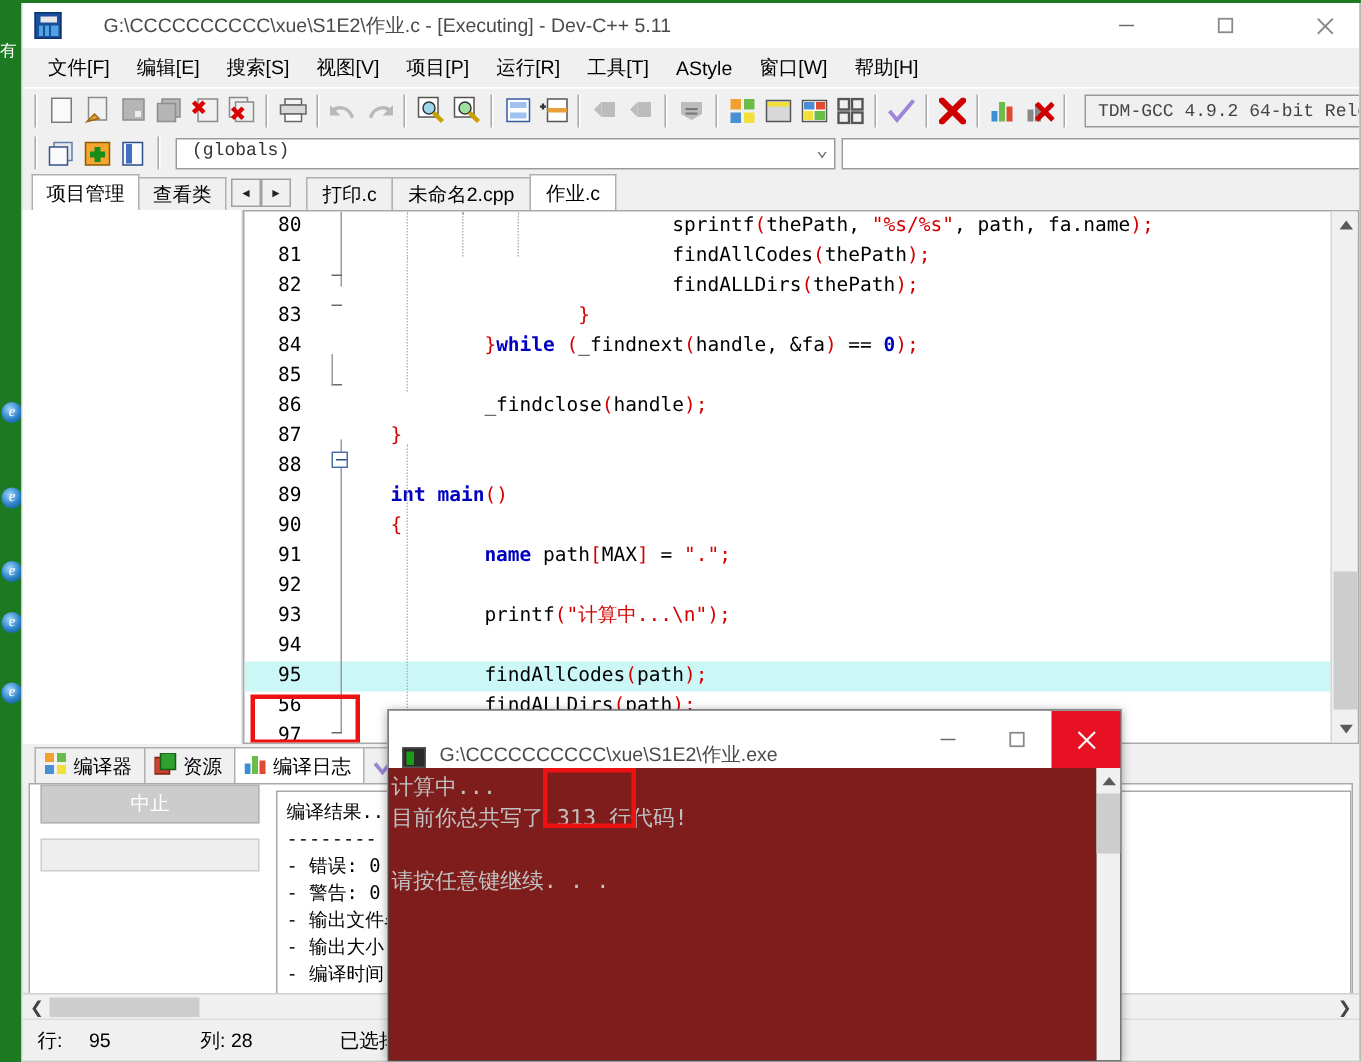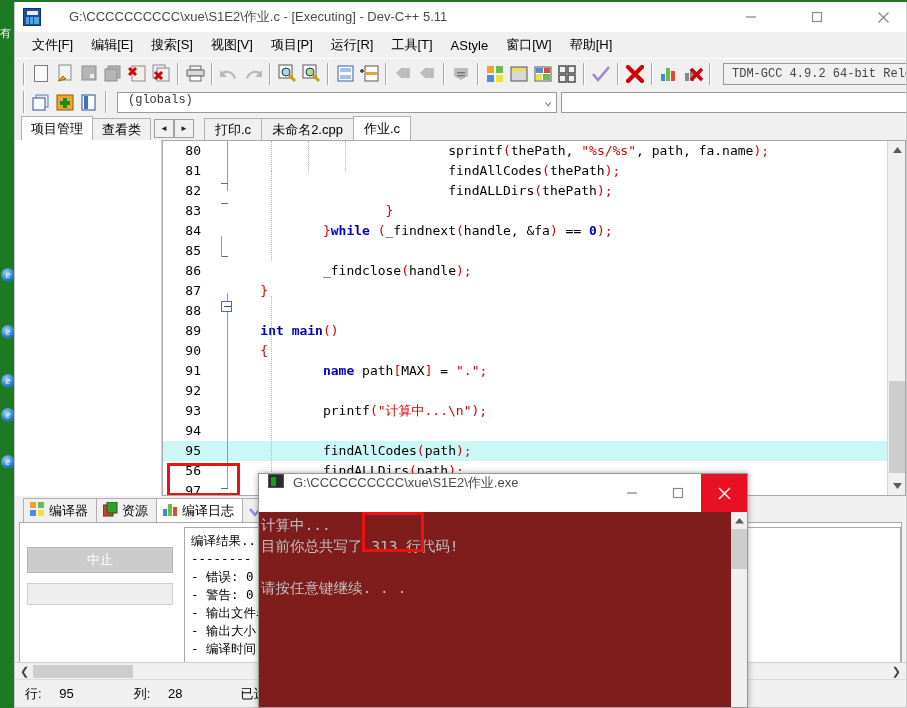--- a/index.html
+++ b/index.html
@@ -343,21 +343,21 @@
   .bptab.active { background: #ffffff; height: 24px; }
   #bp-content {
     position: absolute;
     left: 4px; right: 4px; top: 26px; bottom: 2px;
     background: #ffffff;
     border: 1px solid #a9a9a9;
     display: flex;
   }
   #bp-left {
     width: 160px; flex: none;
-    padding: 24px 7px;
+    padding: 0 7px;
   }
   #abort-btn {
     width: 146px; height: 26px;
     background: #cccccc;
     border: 1px solid #b4b4b4;
     color: #ffffff;
     font-size: 13px;
     display: flex; align-items: center; justify-content: center;
   }
   #progress-bar {
@@ -426,21 +426,21 @@
     left: 258px; top: 473px;
     width: 490px; height: 235px;
     background: #000000;
     border: 1px solid #999999;
     overflow: hidden;
     box-shadow: 0 0 6px rgba(0,0,0,0.35);
   }
   #console-title {
     height: 38px;
     background: #ffffff;
-    display: flex; align-items: flex-start;
+    display: flex; align-items: flex-end;
   }
   #console-icon {
     width: 16px; height: 14px;
     margin-left: 9px; margin-right: 9px;
     background: #2b2b2b;
     border: 1px solid #555;
     flex: none;
     position: relative;
   }
   #console-icon::after {
@@ -916,21 +916,21 @@
     </div>
   </div>
 
   <div id="statusbar">
     <div class="sb-cell">
       <span>行:</span>
       <span style="margin-left:14px;">95</span>
     </div>
     <div class="sb-cell" style="margin-left:40px;">
       <span>列:</span>
-      <span style="margin-left:14px;">28</span>
+      <span style="">28</span>
     </div>
     <div class="sb-cell" style="margin-left:38px;">
       <span>已选择:</span>
       <span style="margin-left:14px;">0</span>
     </div>
   </div>
 </div>
 
 <div id="console-window">
   <div id="console-title">

